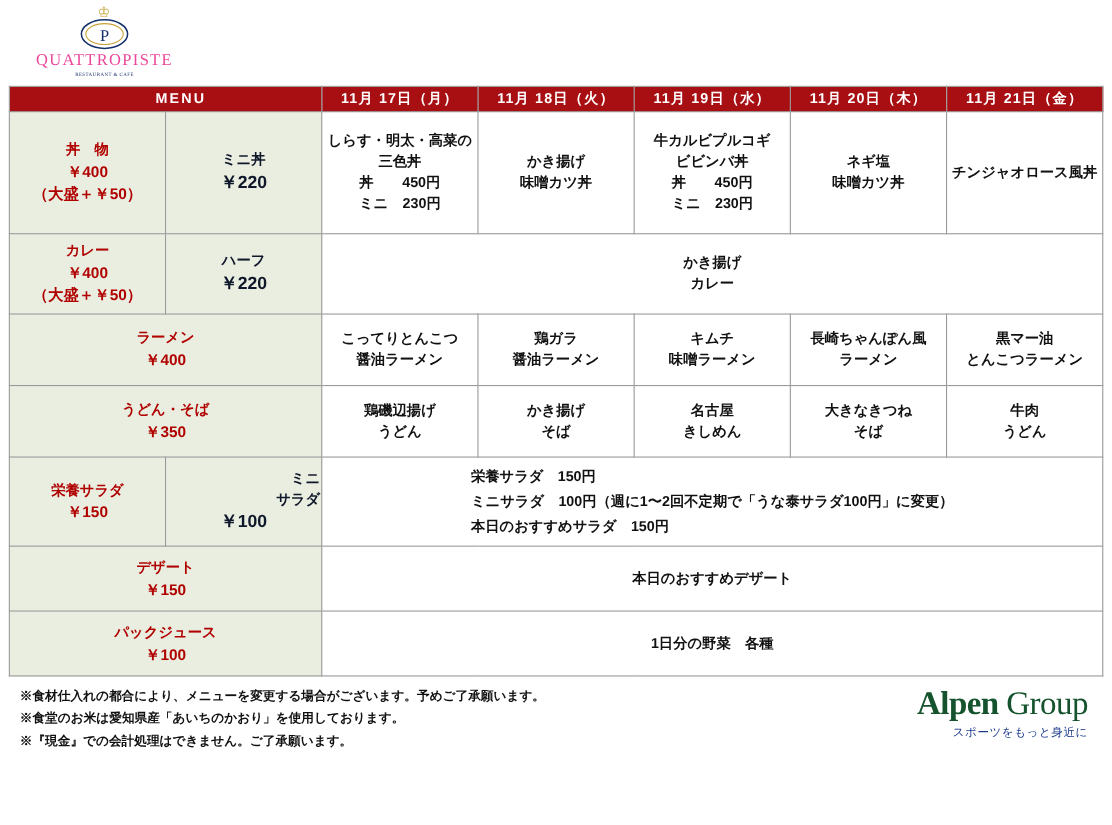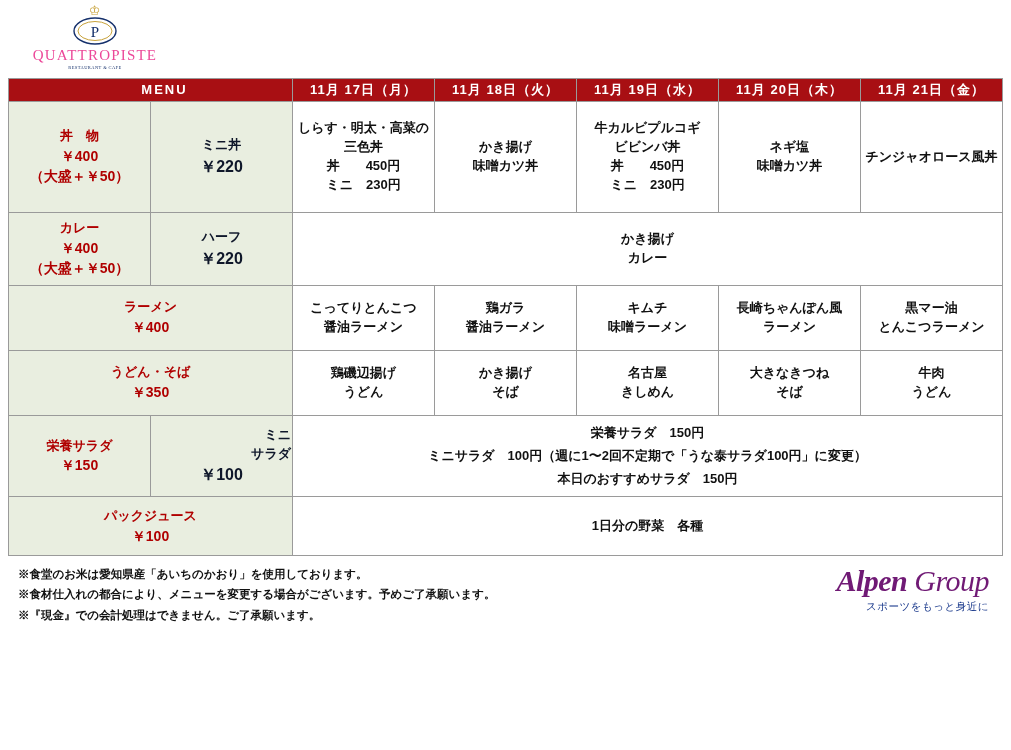--- a/index.html
+++ b/index.html
@@ -144,21 +144,21 @@
   .r-main td { height: 62px; }
   .r-don td { height: 98px; }
   .r-curry td { height: 56px; }
   .r-ramen td { height: 52px; margin-top: 48px; }
   .r-udon td { height: 52px; }
   .r-salad td { height: 64px; }
   .r-dessert td { height: 46px; }
   .r-juice td { height: 46px; }
 
   .salad-lines {
-    text-align: center;
+    text-align: left;
     display: inline-block;
     font-weight: bold;
     line-height: 1.75;
   }
 
   
   .footer {
     position: relative;
     margin-top: 6px;
     height: 70px;
@@ -174,24 +174,23 @@
   }
   .brand {
     position: absolute;
     right: 14px;
     top: 2px;
     text-align: right;
   }
   .brand-name {
     font-family: "Liberation Serif", serif;
     font-size: 30px;
-    color: #701a75;
+    color: #14532d;
     font-weight: bold;
     letter-spacing: -0.5px;
-    font-style: italic;
   }
   .brand-name .light { font-weight: normal; }
   .brand-tag {
     font-size: 10.5px;
     color: #1b3a8c;
     margin-top: 2px;
     letter-spacing: 0.5px;
   }
 </style>
 </head>
@@ -313,36 +312,43 @@
         </td>
         <td class="cell" colspan="5">
           <div class="salad-lines">
             <div>栄養サラダ　150円</div>
             <div>ミニサラダ　100円（週に1〜2回不定期で「うな泰サラダ100円」に変更）</div>
             <div>本日のおすすめサラダ　150円</div>
           </div>
         </td>
       </tr>
 
+      <tr class="r-dessert">
+        <td class="cat" colspan="2">
+          <div>デザート</div>
+          <div class="price">￥150</div>
+        </td>
+        <td class="cell" colspan="5">本日のおすすめデザート</td>
+      </tr>
 
       <tr class="r-juice">
         <td class="cat" colspan="2">
           <div>パックジュース</div>
           <div class="price">￥100</div>
         </td>
         <td class="cell" colspan="5">1日分の野菜　各種</td>
       </tr>
 
     </tbody>
   </table>
 
   <div class="footer">
     <div class="notes">
+      <div>※食材仕入れの都合により、メニューを変更する場合がございます。予めご了承願います。</div>
       <div>※食堂のお米は愛知県産「あいちのかおり」を使用しております。</div>
-      <div>※食材仕入れの都合により、メニューを変更する場合がございます。予めご了承願います。</div>
       <div>※『現金』での会計処理はできません。ご了承願います。</div>
     </div>
     <div class="brand">
       <div class="brand-name"><span>Alpen</span><span class="light"> Group</span></div>
       <div class="brand-tag">スポーツをもっと身近に</div>
     </div>
   </div>
 
 </div>
 

